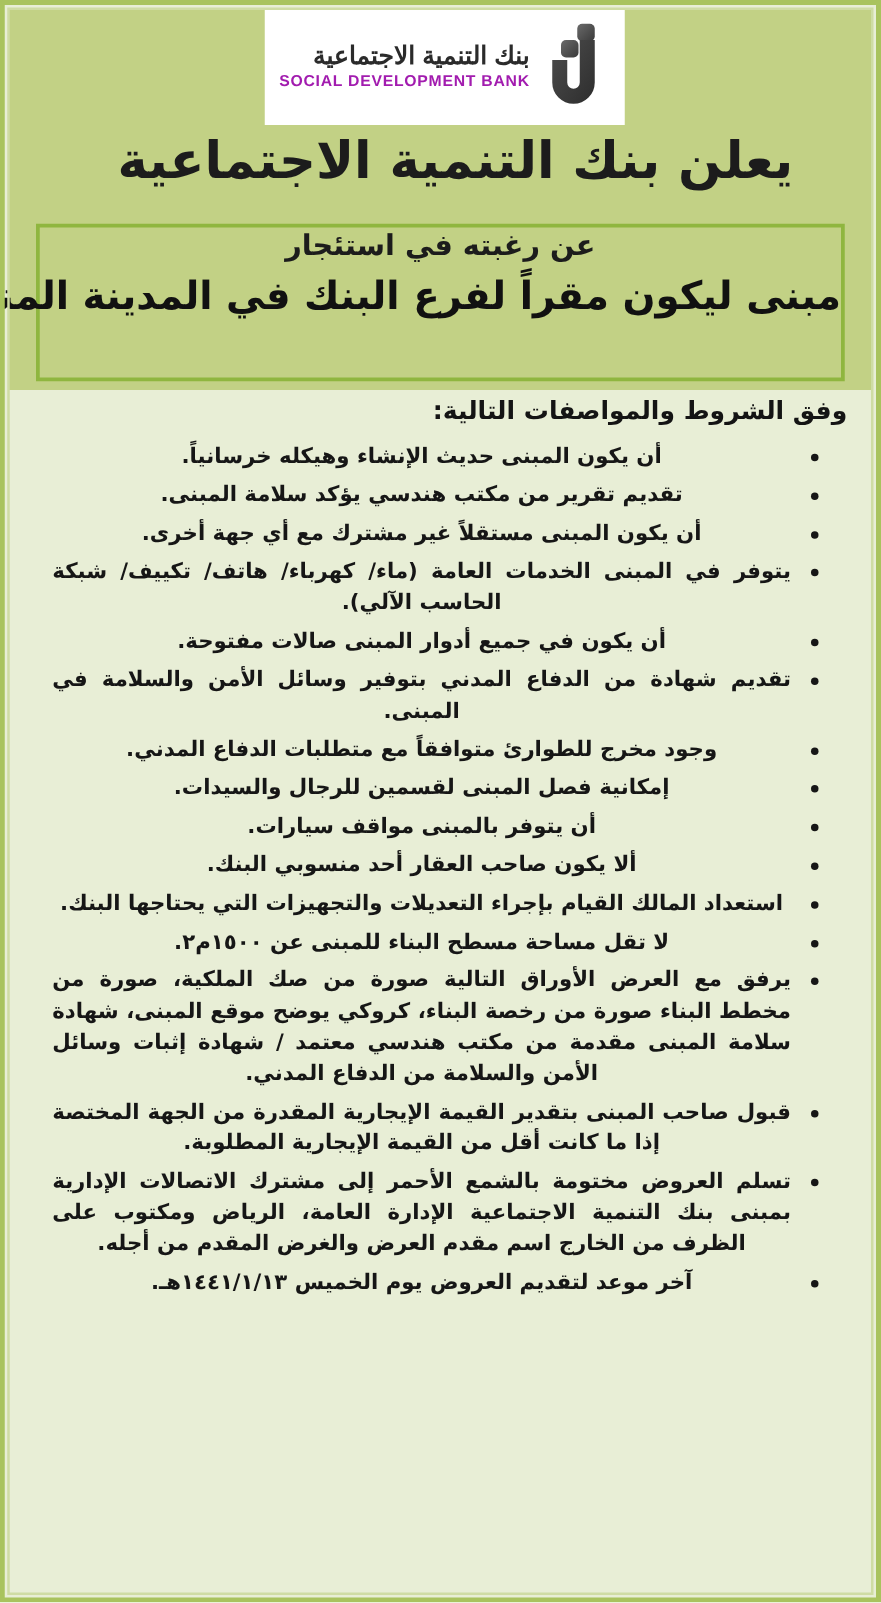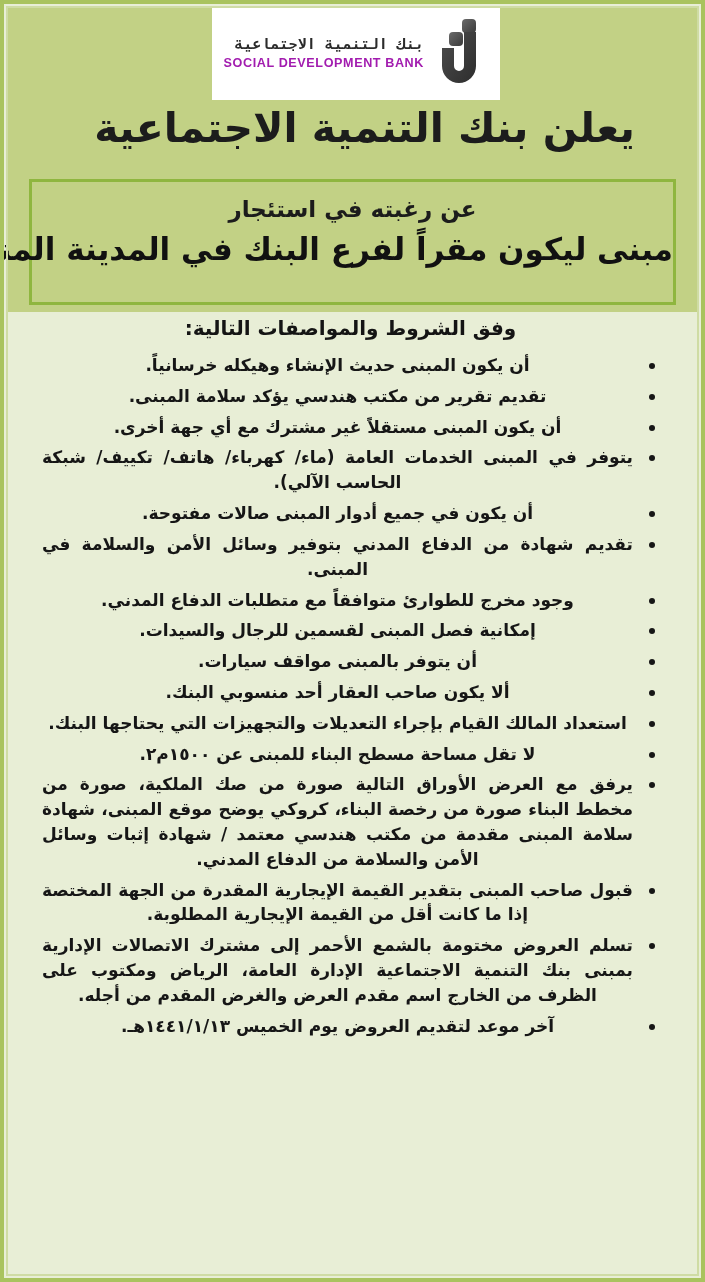--- a/index.html
+++ b/index.html
@@ -69,22 +69,22 @@
     margin-right: 2px;
     position: relative;
   }
   .logo-words {
     flex: 1 1 auto;
     text-align: right;
     padding-right: 8px;
     line-height: 1.05;
   }
   .logo-ar {
-    font-family: Liberation Mono, monospace;
-    font-size: 15px;
+    font-family: Liberation Sans, sans-serif;
+    font-size: 20px;
     font-weight: 700;
     color: #2b2b2b;
     letter-spacing: -0.5px;
     white-space: nowrap;
   }
   .logo-en {
     font-family: "Liberation Sans", sans-serif;
     font-size: 12.6px;
     font-weight: 700;
     color: #a21caf;
@@ -113,21 +113,21 @@
   
   .subtitle-box {
     position: absolute;
     top: 172px;
     left: 22px;
     right: 22px;
     height: 126px;
     box-sizing: border-box;
     border: 3px solid #8fb63f;
     background: #c2d185;
-    padding-top: 12px;
+    padding-top: 0;
   }
   .subtitle-small {
     text-align: center;
     font-family: "DejaVu Sans", sans-serif;
     font-size: 23px;
     font-weight: 700;
     color: #1c1c1c;
     line-height: 1.35;
     white-space: nowrap;
   }
@@ -153,21 +153,21 @@
     background: #e8eed6;
     box-sizing: border-box;
     padding: 4px 16px 0 14px;
   }
 
   .conditions-heading {
     font-family: "DejaVu Sans", sans-serif;
     font-size: 20px;
     font-weight: 700;
     color: #141414;
-    text-align: center;
+    text-align: right;
     padding-right: 2px;
     margin-bottom: 4px;
     white-space: nowrap;
   }
 
   ul.cond-list {
     list-style: none;
     margin: 13px;
     padding: 0;
   }

